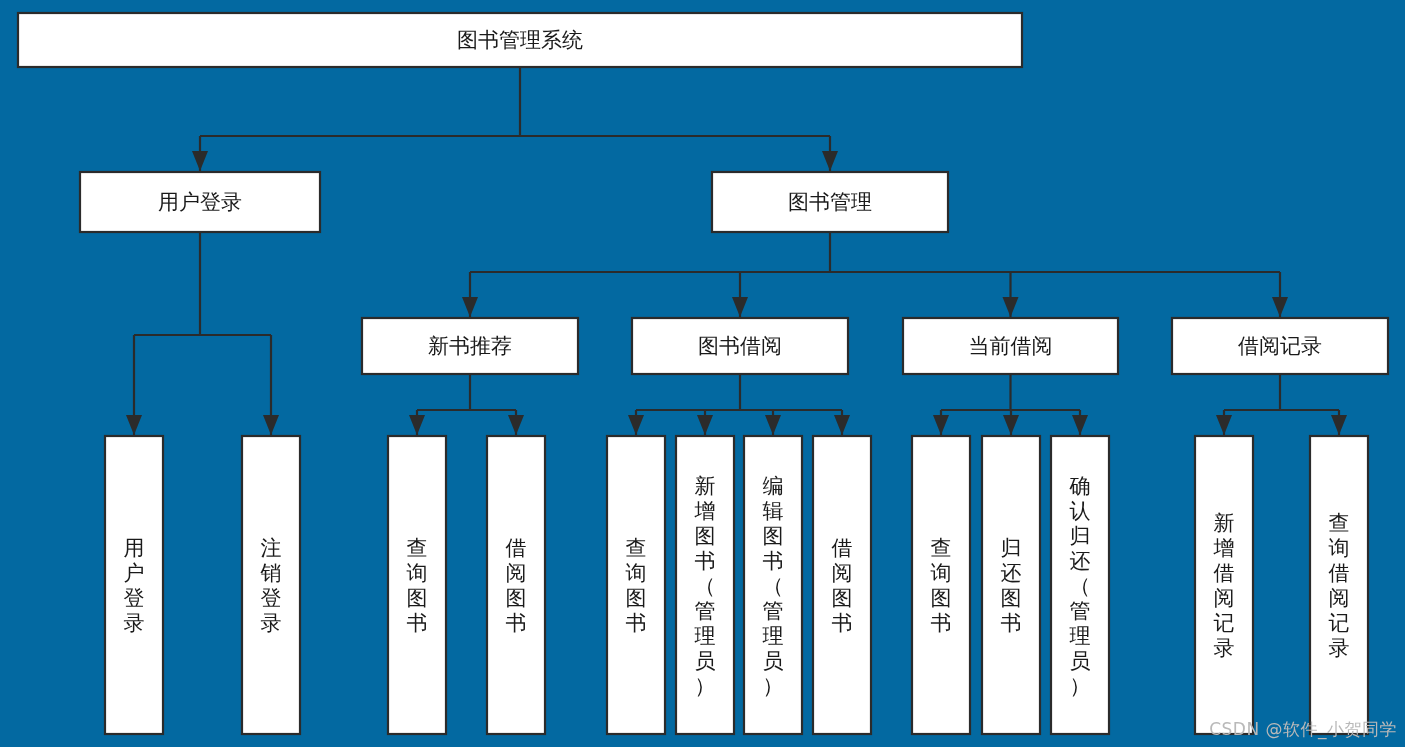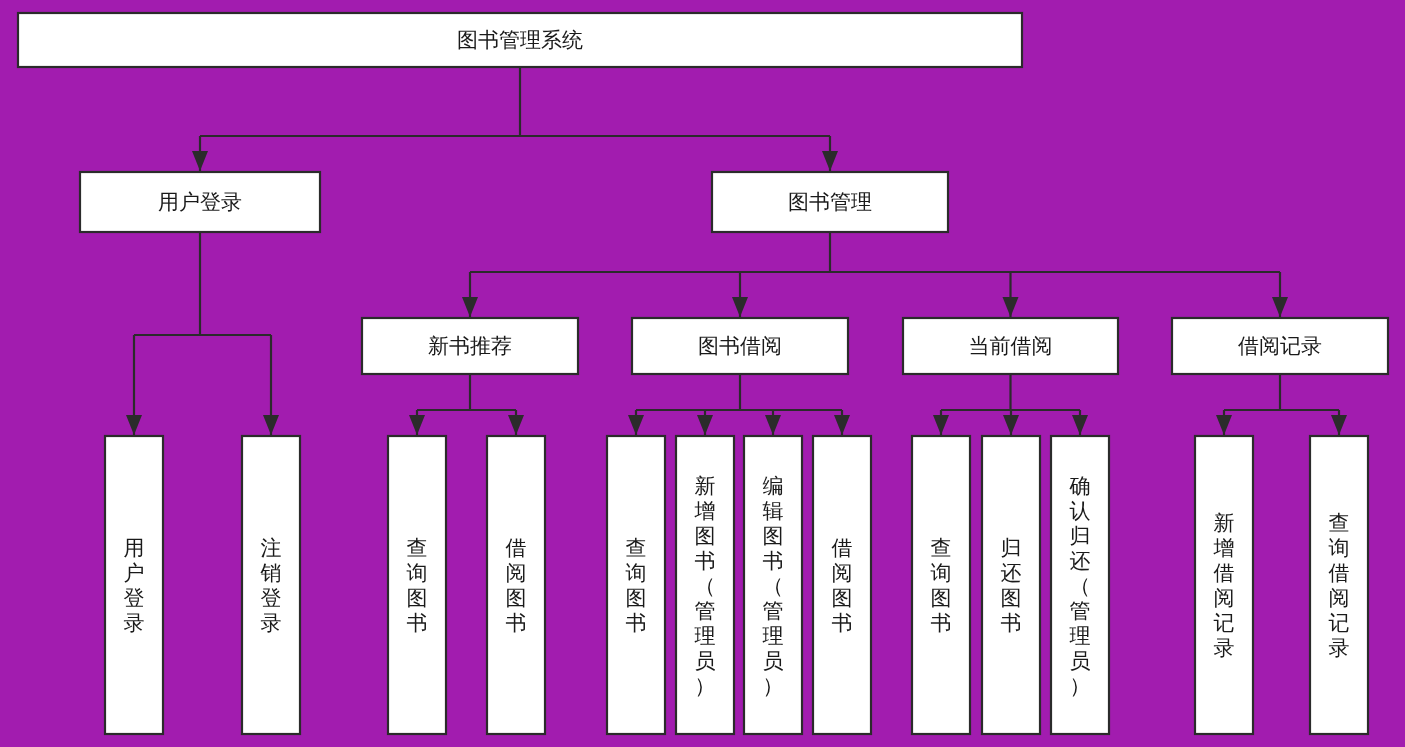--- a/index.html
+++ b/index.html
@@ -7,21 +7,21 @@
     padding: 0;
     background: #ffffff;
   }
   body {
     font-family: "DejaVu Sans", "Liberation Sans", sans-serif;
   }
   #diagram-root {
     position: relative;
     width: 1405px;
     height: 747px;
-    background: #a21caf;
+    background: #0369a1;
     overflow: hidden;
   }
   svg.flow {
     position: absolute;
     top: 0;
     left: 0;
     width: 1405px;
     height: 747px;
   }
   .box-rect {
@@ -237,13 +237,14 @@
         <g>
           <rect x="1195" y="436" width="58" height="298" class="box-rect"></rect>
           <text x="1224" y="530" class="leaf-label"><tspan x="1224" dy="0">新</tspan><tspan x="1224" dy="25">增</tspan><tspan x="1224" dy="25">借</tspan><tspan x="1224" dy="25">阅</tspan><tspan x="1224" dy="25">记</tspan><tspan x="1224" dy="25">录</tspan></text>
         </g>
         <g>
           <rect x="1310" y="436" width="58" height="298" class="box-rect"></rect>
           <text x="1339" y="530" class="leaf-label"><tspan x="1339" dy="0">查</tspan><tspan x="1339" dy="25">询</tspan><tspan x="1339" dy="25">借</tspan><tspan x="1339" dy="25">阅</tspan><tspan x="1339" dy="25">记</tspan><tspan x="1339" dy="25">录</tspan></text>
         </g>
       </g>
   </svg>
+  <div class="watermark">CSDN @软件_小贺同学</div>
 </div>
 
 </body></html>

